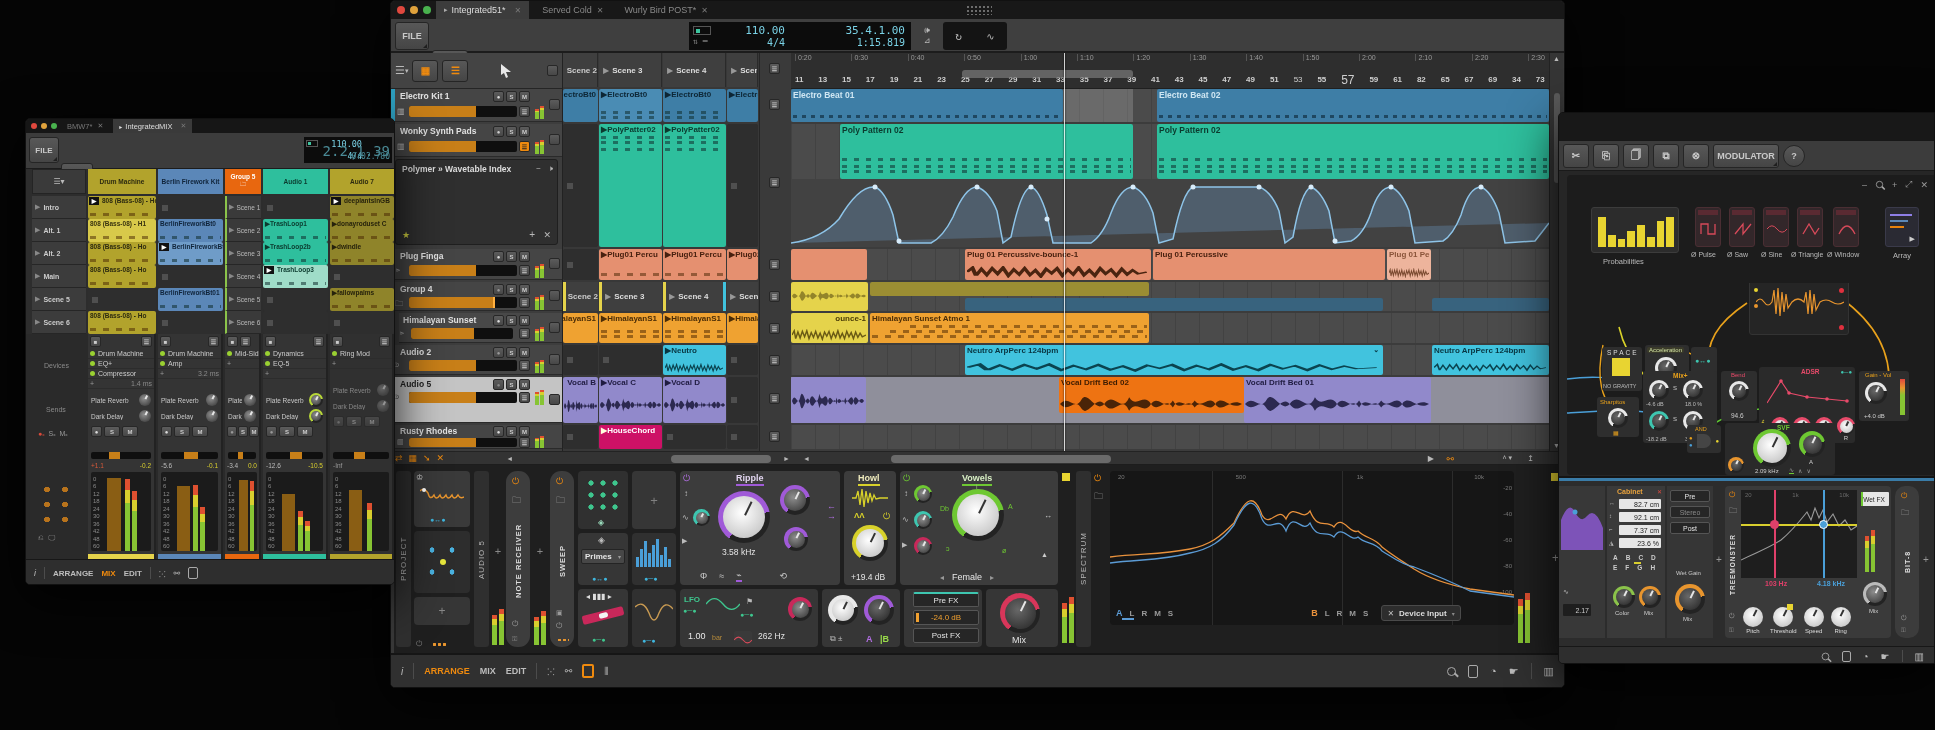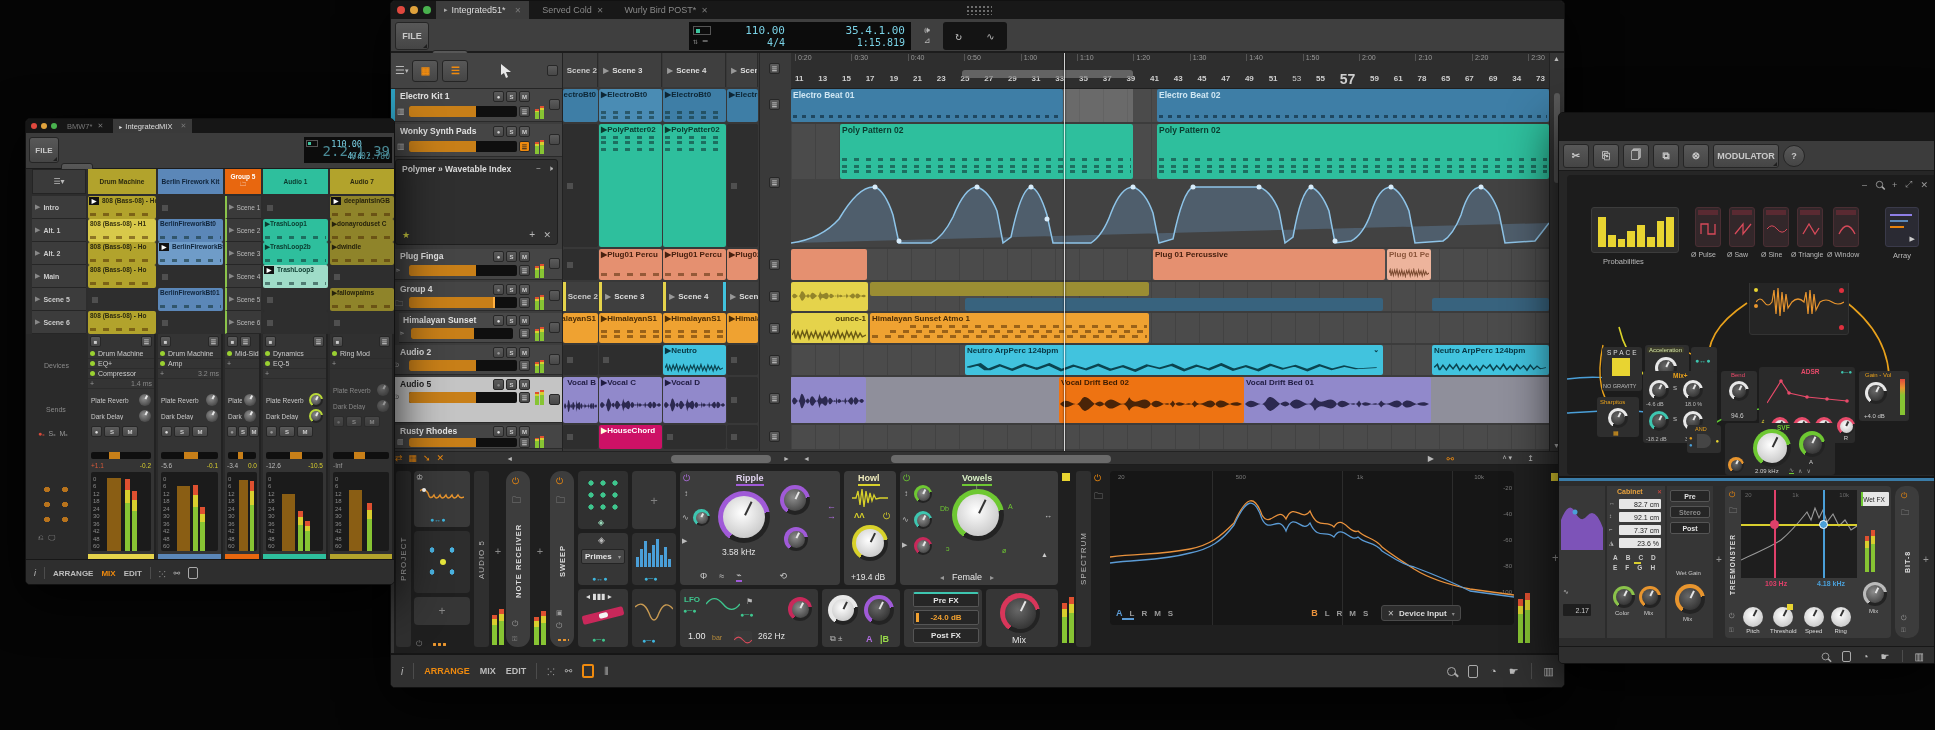--- a/index.html
+++ b/index.html
@@ -33,21 +33,21 @@
   .ic{color:#b9b9b9;font-size:9px;display:flex;align-items:center;justify-content:center}
   .tick{font-size:6px;color:#8a8a8a;line-height:1}
   .fadebar{position:absolute;background:#0f0f0f;border-radius:2px;overflow:hidden}
   .fadebar i{position:absolute;left:0;top:0;bottom:0;background:#c87f18}
   .devrow{display:flex;align-items:center;gap:3px;font-size:7px;color:#ccc;height:10px;padding:0 2px;border-bottom:1px solid #2c2c2c;white-space:nowrap;overflow:hidden}
   .devrow b{width:5px;height:5px;border-radius:50%;background:#9ad032;flex:none}
   .mag{width:9px;height:9px;border:1.5px solid #aaa;border-radius:50%;position:relative;flex:none}
   .mag::after{content:"";position:absolute;width:5px;height:1.5px;background:#aaa;transform:rotate(45deg);right:-4px;bottom:-1px}
   .tabx{color:#777;font-size:8px;margin-left:5px}
   .ulg{border-bottom:2px solid var(--c);padding-bottom:1px}
-  .fxbox{width:66px;height:15px;background:#262626;border:1px solid #555;border-radius:2px;color:#e3e3e3;font-size:8px;display:flex;align-items:center;justify-content:center;font-weight:bold}
+  .fxbox{width:66px;height:15px;background:#262626;border:1px solid #555;border-radius:2px;color:#e3e3e3;font-size:8px;display:flex;align-items:center;justify-content:center;font-weight:normal}
   .chip{background:#e6e6e6;color:#222;font-size:7px;display:flex;align-items:center;justify-content:flex-end;padding-right:2px;border-radius:1px}
 </style>
 </head>
 <body>
 
 <svg width="0" height="0" style="position:absolute">
     <defs>
   <path id="wf" d="M0,10 L3,3 5,16 8,5 11,15 14,4 17,13 20,3 23,16 26,6 29,14 32,4 35,15 38,7 41,17 44,5 47,12 50,4 53,16 56,6 59,14 62,3 65,15 68,7 71,16 74,4 77,13 80,6 83,16 86,5 89,14 92,7 95,13 100,10" fill="none"></path>
   <path id="blob" d="M0,20 C5,8 8,30 12,14 C16,4 20,34 25,18 C30,6 34,32 38,12 C42,26 46,6 50,20 C54,32 58,10 62,24 C66,8 70,30 74,16 C78,28 82,6 86,22 C90,30 94,12 100,20 C94,28 90,10 86,18 C82,34 78,12 74,24 C70,10 66,32 62,16 C58,30 54,8 50,20 C46,34 42,14 38,28 C34,8 30,34 25,22 C20,6 16,36 12,26 C8,10 5,32 0,20 Z"></path>
   <path id="sine" d="M0,10 Q12,-6 25,10 T50,10" fill="none"></path>
@@ -461,24 +461,24 @@
               <span class="tick" style="font-size:8px;color:#cfcfcf;font-weight:bold">37</span>
               <span class="tick" style="font-size:8px;color:#cfcfcf;font-weight:bold">39</span>
               <span class="tick" style="font-size:8px;color:#cfcfcf;font-weight:bold">41</span>
               <span class="tick" style="font-size:8px;color:#cfcfcf;font-weight:bold">43</span>
               <span class="tick" style="font-size:8px;color:#cfcfcf;font-weight:bold">45</span>
               <span class="tick" style="font-size:8px;color:#cfcfcf;font-weight:bold">47</span>
               <span class="tick" style="font-size:8px;color:#cfcfcf;font-weight:bold">49</span>
               <span class="tick" style="font-size:8px;color:#cfcfcf;font-weight:bold">51</span>
               <span class="tick" style="font-size:8px;color:#cfcfcf;font-weight:normal">53</span>
               <span class="tick" style="font-size:8px;color:#cfcfcf;font-weight:bold">55</span>
-              <span class="tick" style="font-size:14px;color:#cfcfcf;font-weight:bold">57</span>
+              <span class="tick" style="font-size:12px;color:#cfcfcf;font-weight:normal">57</span>
               <span class="tick" style="font-size:8px;color:#cfcfcf;font-weight:bold">59</span>
               <span class="tick" style="font-size:8px;color:#cfcfcf;font-weight:bold">61</span>
-              <span class="tick" style="font-size:8px;color:#cfcfcf;font-weight:bold">78</span>
+              <span class="tick" style="font-size:8px;color:#cfcfcf;font-weight:bold">82</span>
               <span class="tick" style="font-size:8px;color:#cfcfcf;font-weight:bold">65</span>
               <span class="tick" style="font-size:8px;color:#cfcfcf;font-weight:bold">67</span>
               <span class="tick" style="font-size:8px;color:#cfcfcf;font-weight:bold">69</span>
               <span class="tick" style="font-size:8px;color:#cfcfcf;font-weight:bold">34</span>
               <span class="tick" style="font-size:8px;color:#cfcfcf;font-weight:bold">73</span>
             </div>
         <div class="abs" style="left:171px;top:17px;width:171px;height:8px;background:#7a7a7a;border-radius:3px;opacity:.7"></div>
       </div>
 
       <div class="lane" style="top:36px;height:33px"></div>
@@ -509,20 +509,23 @@
               <circle cx="520" cy="8" r="2.5"></circle>
               <circle cx="600" cy="8" r="2.5"></circle>
               <circle cx="690" cy="8" r="2.5"></circle>
               <circle cx="256" cy="40" r="2.5"></circle>
               <circle cx="108" cy="62" r="2.5"></circle>
               <circle cx="544" cy="62" r="2.5"></circle>
             </g>
       </svg>
 
       <div class="clip" style="left:0;top:196px;width:76px;height:31px;background:#e59070"></div>
+      <div class="clip" style="left:174px;top:196px;width:186px;height:31px;background:#e59070;color:#47200f"><span>Plug 01 Percussive-bounce-1</span><svg class="abs" style="left:2px;bottom:2px;width:180px;height:12px" viewBox="0 0 100 20" preserveAspectRatio="none">
+              <use href="#wf" stroke="#4a2410" stroke-width="2.4"></use>
+            </svg></div>
       <div class="clip" style="left:362px;top:196px;width:232px;height:31px;background:#e59070;color:#47200f"><span>Plug 01 Percussive</span></div>
       <div class="clip" style="left:596px;top:196px;width:44px;height:31px;background:#edb49c;color:#8a543a"><span>Plug 01 Pe</span><svg class="abs" style="left:2px;bottom:2px;width:40px;height:10px" viewBox="0 0 100 20" preserveAspectRatio="none">
               <use href="#wf" stroke="#7a4a30" stroke-width="2.4"></use>
             </svg></div>
 
       <div class="clip" style="left:0;top:229px;width:77px;height:29px;background:#e5d34b">
             <svg class="abs" style="left:1px;top:2px;width:74px;height:24px" viewBox="0 0 100 40" preserveAspectRatio="none">
               <use href="#blob" fill="#93842a"></use>
             </svg>
           </div>
@@ -540,21 +543,21 @@
             </svg></div>
       <div class="clip" style="left:641px;top:292px;width:117px;height:30px;background:#41c3de;color:#083642"><span>Neutro ArpPerc 124bpm</span><svg class="abs" style="left:2px;bottom:3px;width:112px;height:9px" viewBox="0 0 100 20" preserveAspectRatio="none">
               <use href="#wf" stroke="#0b4450" stroke-width="1.6"></use>
             </svg></div>
 
       <div class="clip" style="left:0;top:324px;width:75px;height:46px;background:#9189cb">
             <svg class="abs" style="left:1px;top:6px;width:72px;height:36px" viewBox="0 0 100 40" preserveAspectRatio="none">
               <use href="#blob" fill="#2c2950"></use>
             </svg>
           </div>
-      <div class="clip" style="left:268px;top:324px;width:185px;height:46px;background:#ee7312;color:#3d1c02"><span>Vocal Drift Bed 02</span><svg class="abs" style="left:1px;top:10px;width:182px;height:34px" viewBox="0 0 100 40" preserveAspectRatio="none">
+      <div class="clip" style="left:268px;top:324px;width:185px;height:36px;background:#ee7312;color:#3d1c02"><span>Vocal Drift Bed 02</span><svg class="abs" style="left:1px;top:10px;width:182px;height:34px" viewBox="0 0 100 40" preserveAspectRatio="none">
               <use href="#blob" fill="#4a2408"></use>
             </svg></div>
       <div class="clip" style="left:453px;top:324px;width:187px;height:46px;background:#9189cb;color:#1f1b40"><span>Vocal Drift Bed 01</span><svg class="abs" style="left:1px;top:10px;width:184px;height:34px" viewBox="0 0 100 40" preserveAspectRatio="none">
               <use href="#blob" fill="#2c2950"></use>
             </svg></div>
 
 
       <div class="abs" style="left:273px;top:0;width:1px;height:398px;background:rgba(250,250,250,.8);box-shadow:0 0 2px #000"></div>
     </div>
 

